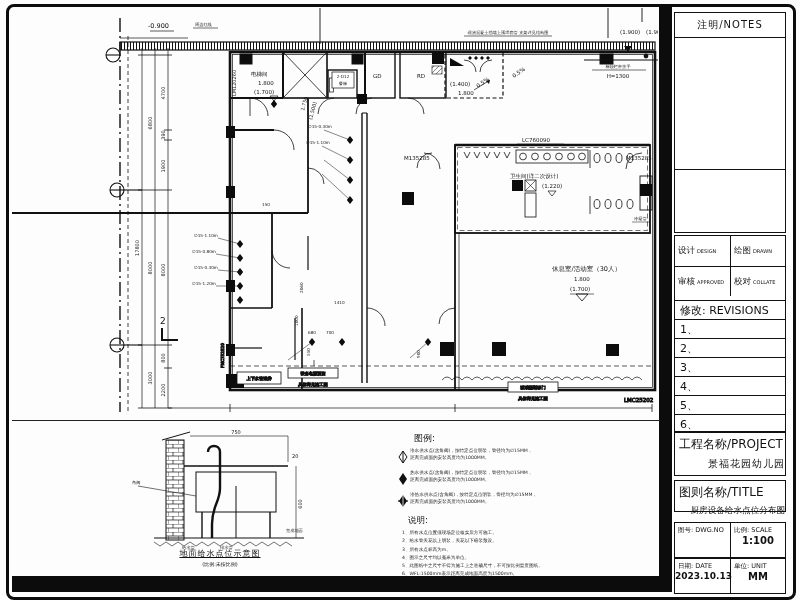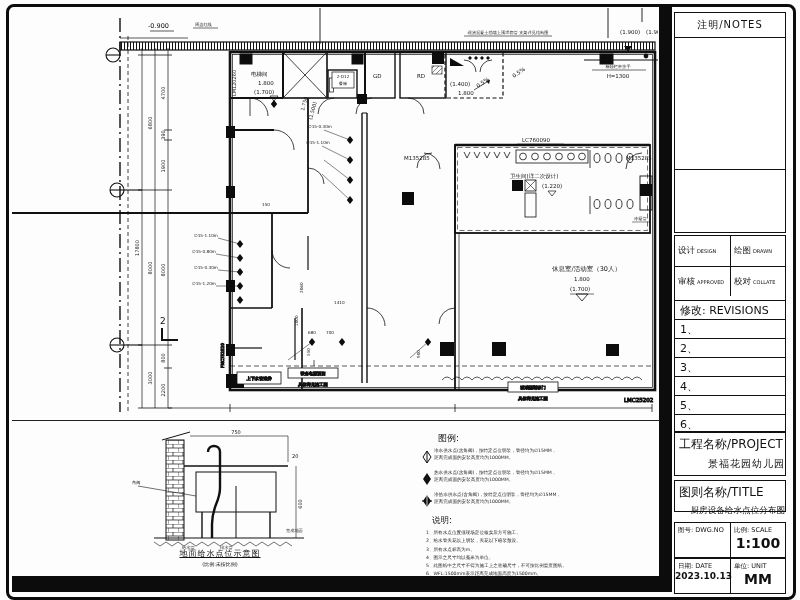--- a/index.html
+++ b/index.html
@@ -14,23 +14,23 @@
   
   #tblock{position:absolute;left:672px;top:8px;width:118px;height:584px;background:#fff;}
   .tb-box{position:absolute;left:2px;right:4px;border:1.4px solid #111;box-sizing:border-box;background:#fff;}
   .tb-head{display:flex;align-items:center;justify-content:center;font-size:10px;letter-spacing:1px;}
   .tb-cell{position:absolute;box-sizing:border-box;font-size:8.5px;display:flex;align-items:center;padding-left:3px;}
   .tb-cell .en{font-size:5px;margin-left:2px;letter-spacing:0;}
   .tb-rev{position:absolute;left:0;right:0;border-top:1px solid #111;font-size:11px;padding:2px 0 0 5px;box-sizing:border-box;}
   .tb-label{font-size:12px;padding:3px 0 0 4px;}
   .tb-value{font-size:10px;text-align:right;margin-top:4px;letter-spacing:1px;}
   .tb-small{font-size:6.5px;}
-  .tb-bold{font-weight:bold;font-size:14px;text-align:center;}
+  .tb-bold{font-weight:bold;font-size:10px;text-align:center;}
   
-  #legend{position:absolute;left:420px;top:430px;width:252px;}
+  #legend{position:absolute;left:396px;top:430px;width:252px;}
   .lg-title{font-size:9px;margin:2px 0 3px 18px;}
   .lg-item{display:flex;align-items:flex-start;margin-bottom:3px;}
   .lg-sym{width:14px;flex:0 0 14px;text-align:center;}
   .lg-text{font-size:4.6px;line-height:1.5;color:#222;}
   #notes-list{font-size:4.6px;line-height:1.8;color:#222;margin:2px 0 0 6px;}
   #notes-title{font-size:8.5px;margin:4px 0 1px 12px;}
   
   #detail-cap{position:absolute;left:130px;top:548px;width:180px;text-align:center;}
   #detail-cap .c1{font-size:8px;text-decoration:underline;letter-spacing:1px;}
   #detail-cap .c2{font-size:5px;margin-top:2px;}

